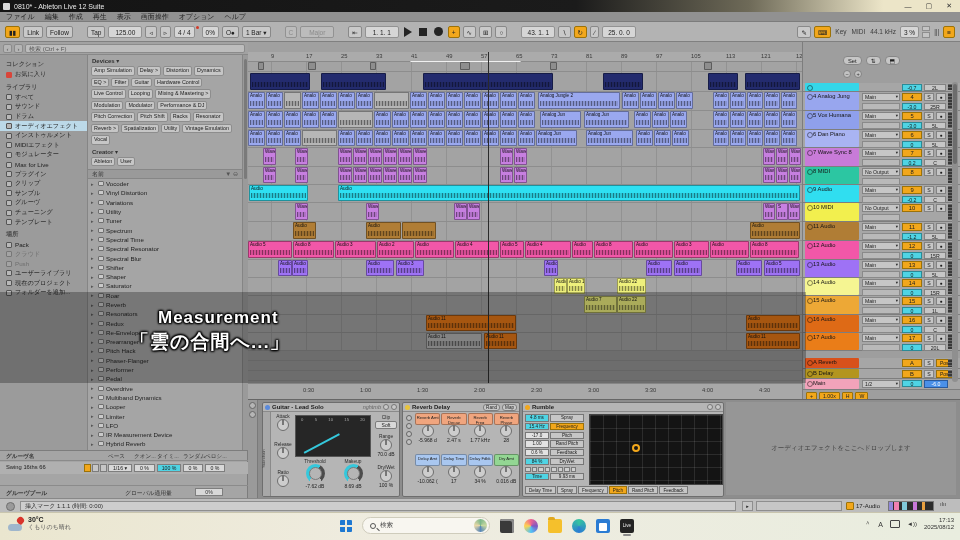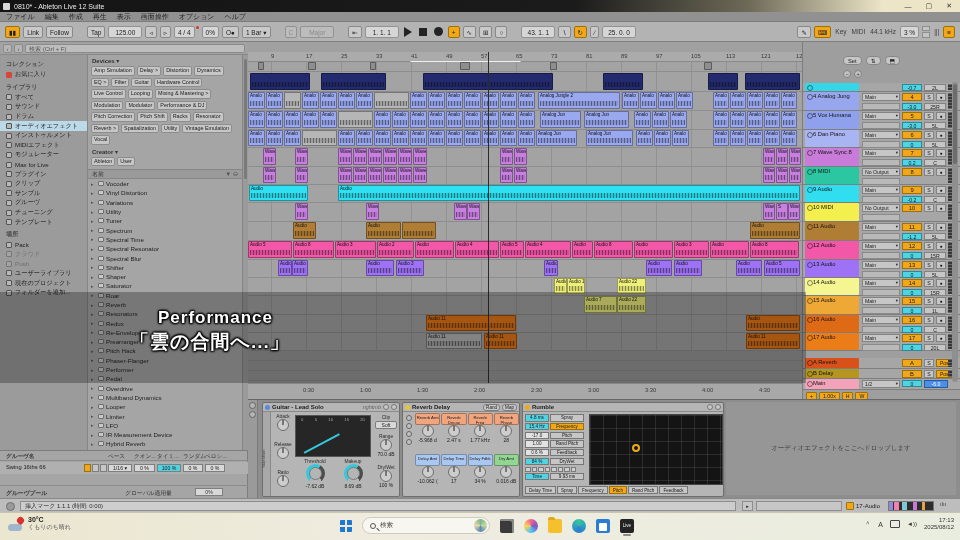--- a/index.html
+++ b/index.html
@@ -1601,21 +1601,21 @@
     <div id="status-badge">
       <span class="warn"></span>
       <span class="bt">17-Audio</span>
     </div>
     <div id="status-mini"></div>
     <span id="status-meter">ılıı</span>
   </div>
 
   <div id="dimband"></div>
   <div id="caption">
-    <div class="c1">Performance</div>
+    <div class="c1">Measurement</div>
     <div class="c2">「雲の合間へ...」</div>
   </div>
 
   <div id="taskbar">
     <div id="weather">
       <span class="wic">
           <span class="pin"></span>
           <span class="cloud"></span>
         </span>
       <span>

